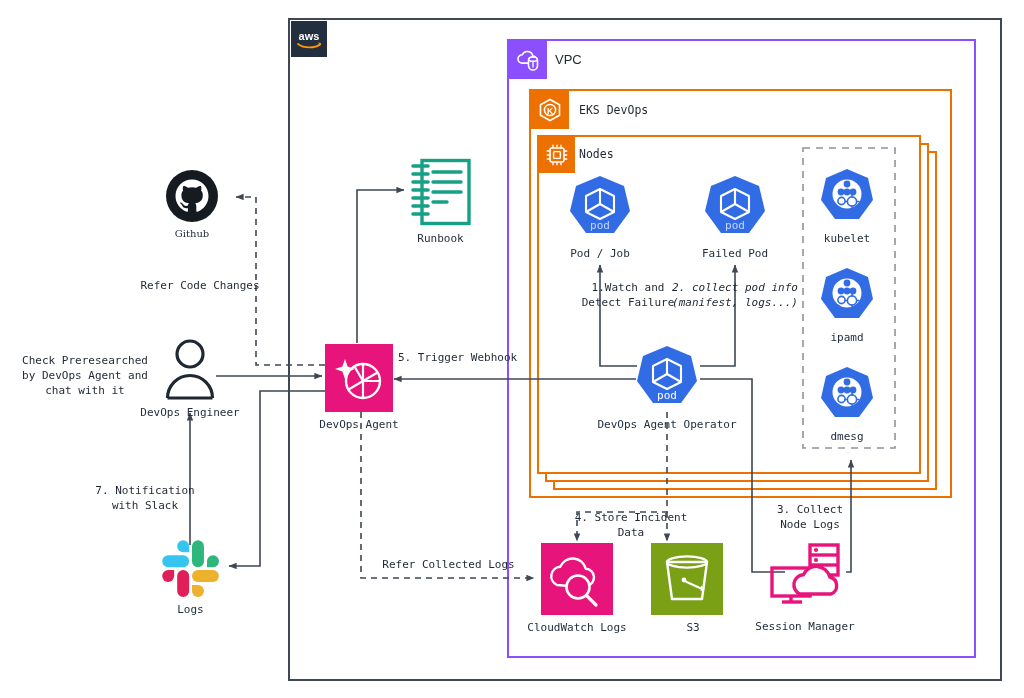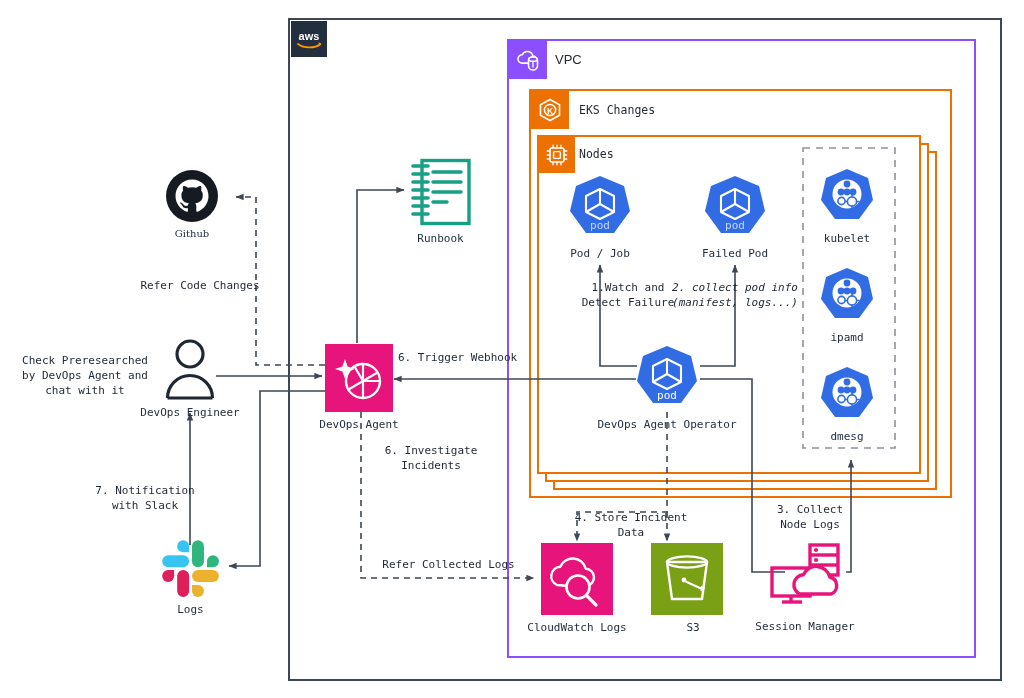--- a/index.html
+++ b/index.html
@@ -125,21 +125,21 @@
   <div class="grp-title sans" style="left:555px;top:52px;">VPC</div>
 
   <div class="icobox" style="left:531px;top:91px;width:38px;height:38px;">
     <svg width="38" height="38" viewBox="0 0 38 38">
       <rect width="38" height="38" fill="#ed7100"></rect>
       <path d="M19,8.5 L28.5,13.8 L28.5,24.2 L19,29.5 L9.5,24.2 L9.5,13.8 z" fill="none" stroke="#ffffff" stroke-width="1.6"></path>
       <circle cx="19" cy="19" r="5.6" fill="none" stroke="#ffffff" stroke-width="1.5"></circle>
       <text x="19" y="22.6" text-anchor="middle" fill="#ffffff" font-family="Liberation Sans, sans-serif" font-size="8.5" font-weight="bold">K</text>
     </svg>
   </div>
-  <div class="grp-title" style="left:579px;top:103px;">EKS Changes</div>
+  <div class="grp-title" style="left:579px;top:103px;">EKS DevOps</div>
 
   <div class="icobox" style="left:539px;top:137px;width:36px;height:36px;">
     <svg width="36" height="36" viewBox="0 0 36 36">
       <rect width="36" height="36" fill="#ed7100"></rect>
       <rect x="11" y="11" width="14" height="14" rx="2" fill="none" stroke="#ffffff" stroke-width="1.6"></rect>
       <rect x="14.6" y="14.6" width="6.8" height="6.8" rx="1" fill="none" stroke="#ffffff" stroke-width="1.4"></rect>
       <g stroke="#ffffff" stroke-width="1.3" stroke-linecap="round">
         <line x1="14" y1="8.2" x2="14" y2="10.6"></line>
         <line x1="18" y1="8.2" x2="18" y2="10.6"></line>
         <line x1="22" y1="8.2" x2="22" y2="10.6"></line>
@@ -406,20 +406,18 @@
 
   <div class="lbl t11" style="left:665px;top:281px;width:140px;font-style:italic;">2. collect pod info
 (manifest, logs...)</div>
 
   <div class="lbl t11" style="left:755px;top:503px;width:110px;">3. Collect
 Node Logs</div>
 
   <div class="lbl t11" style="left:566px;top:511px;width:130px;">4. Store Incident
 Data</div>
 
-  <div class="lbl t11" style="left:398px;top:351px;width:120px;text-align:left;">6. Trigger Webhook</div>
-
-  <div class="lbl t11" style="left:366px;top:444px;width:130px;">6. Investigate
-Incidents</div>
+  <div class="lbl t11" style="left:398px;top:351px;width:120px;text-align:left;">5. Trigger Webhook</div>
+
 
   <div class="lbl t11" style="left:366px;top:558px;width:165px;">Refer Collected Logs</div>
 
 </div>
 
 </body></html>

